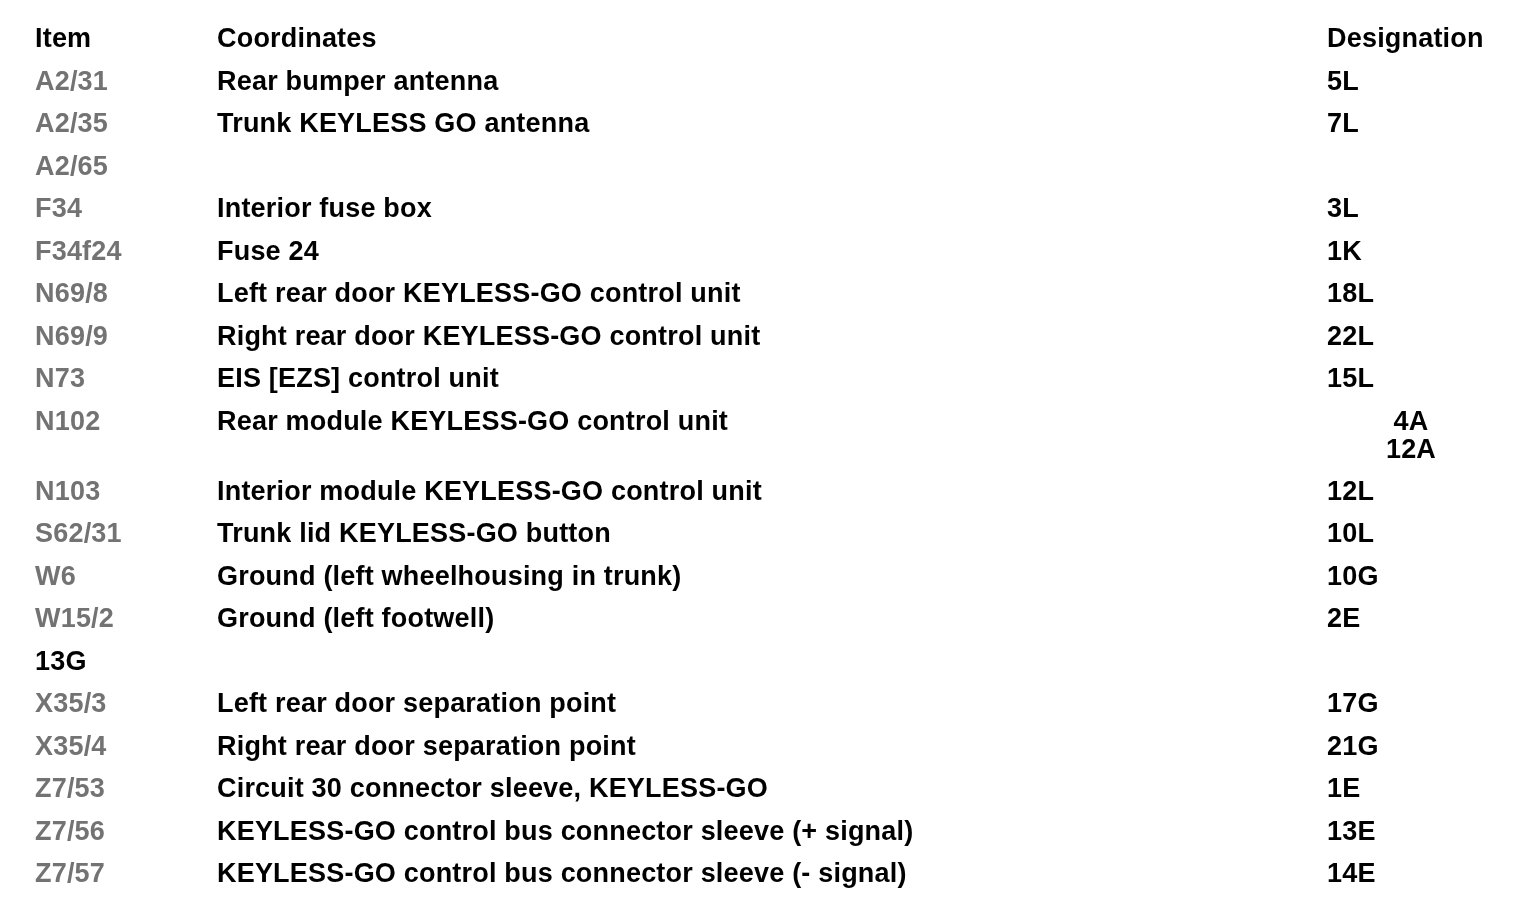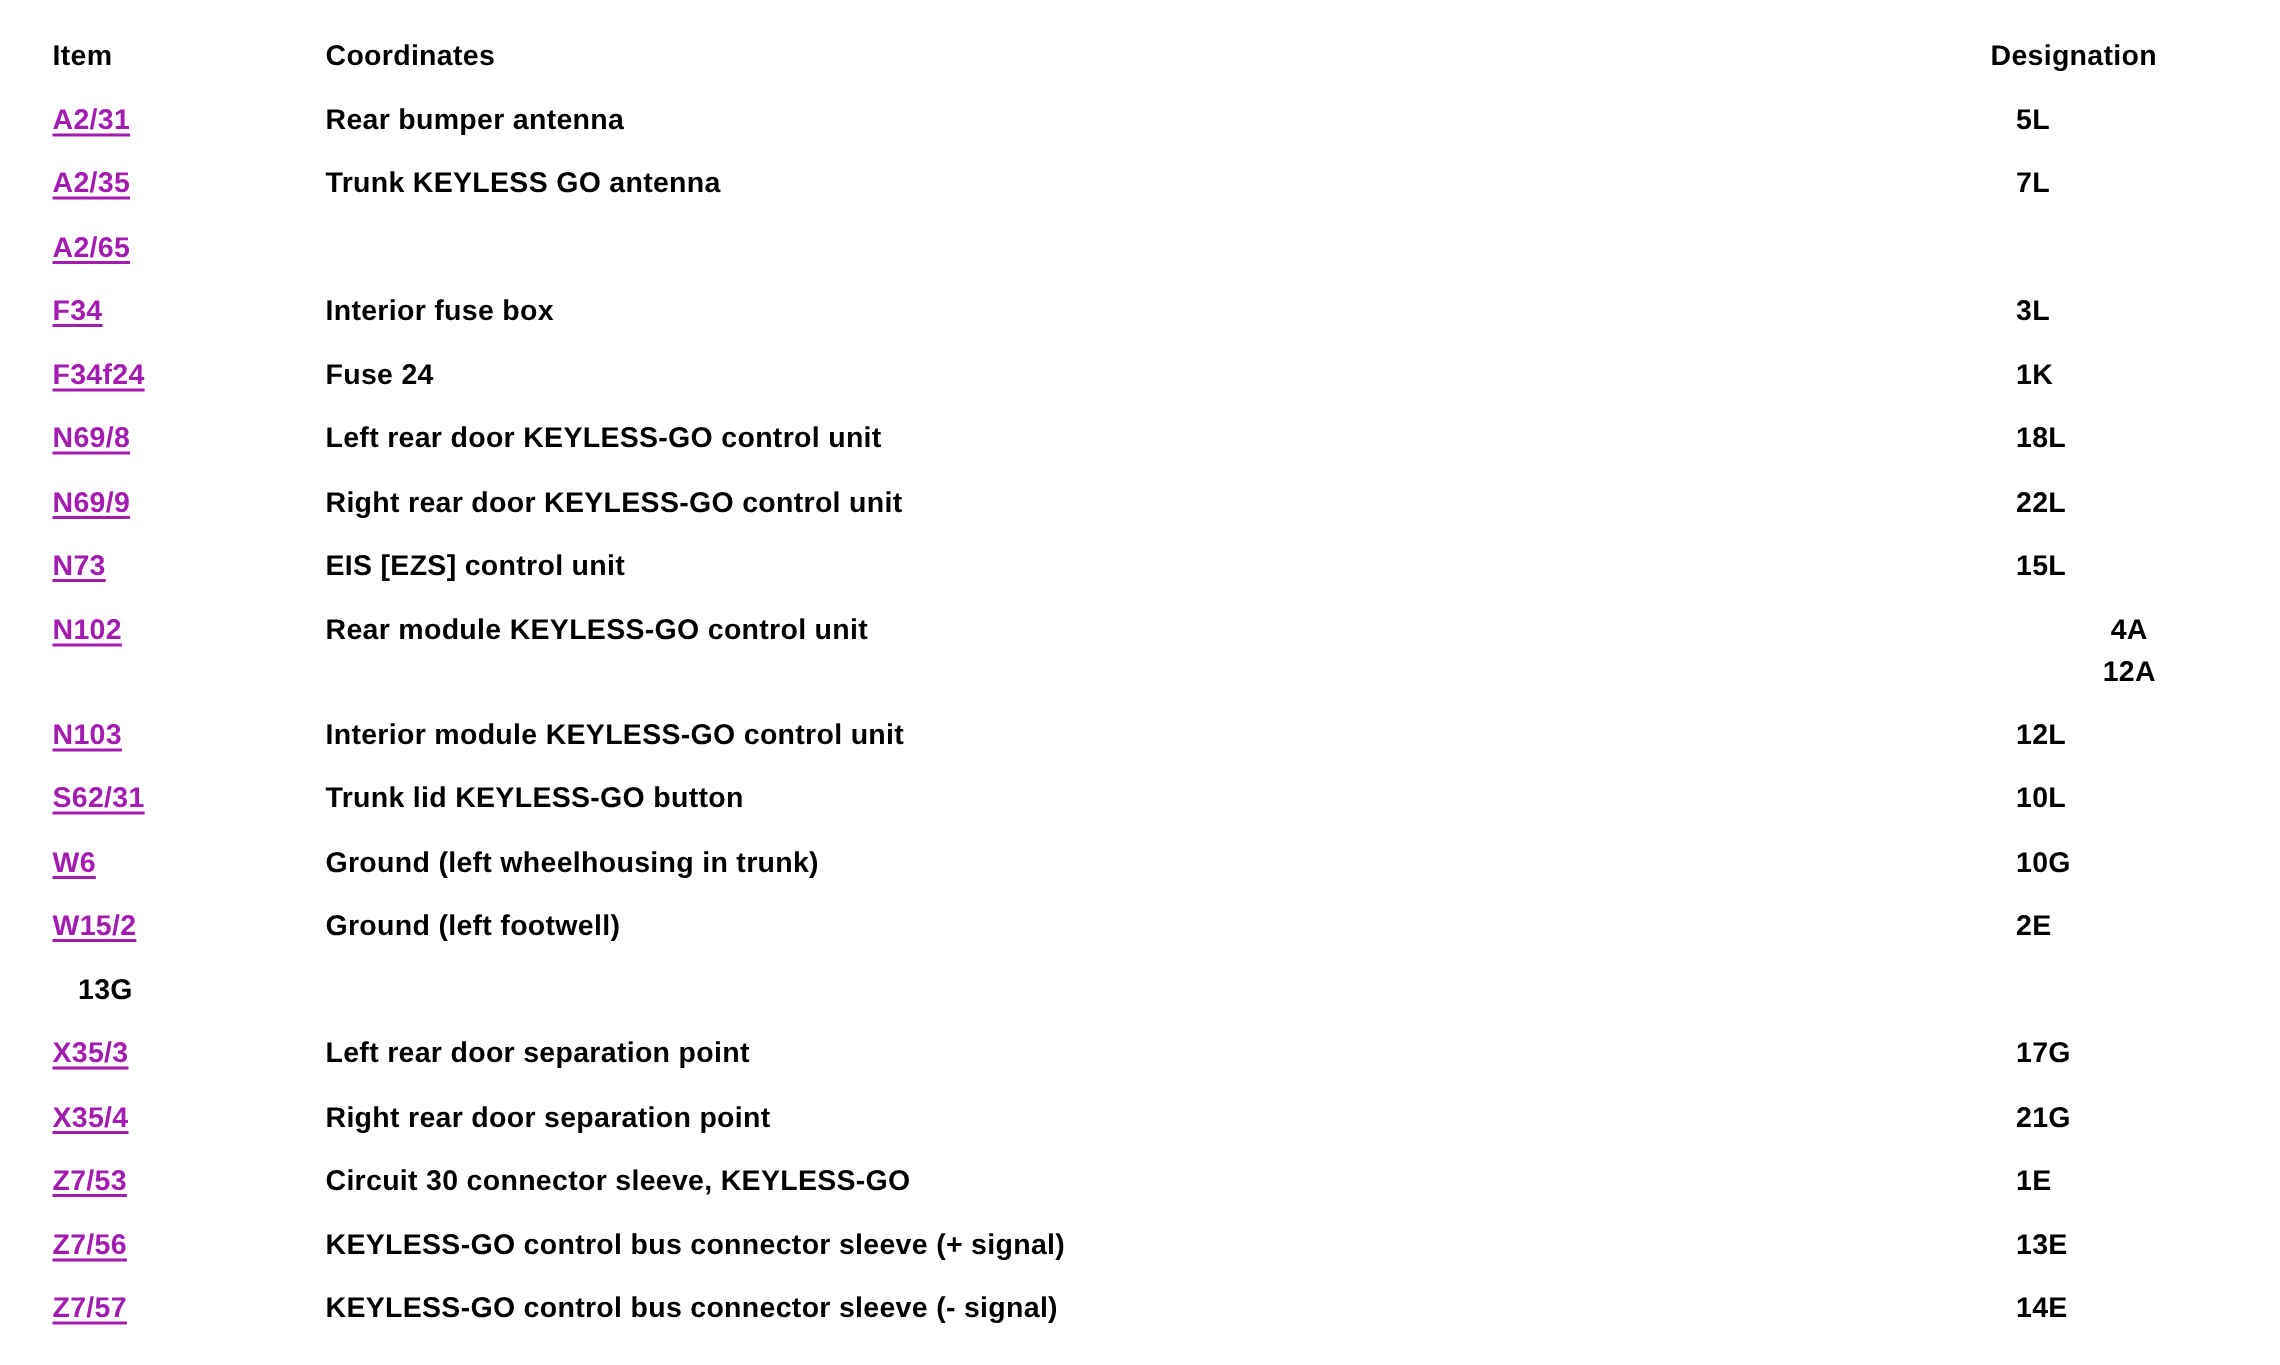--- a/index.html
+++ b/index.html
@@ -7,44 +7,42 @@
     padding: 0;
     background: #ffffff;
     color: #000000;
     font-family: "Liberation Sans", sans-serif;
   }
   .page {
     width: 1520px;
     height: 910px;
     box-sizing: border-box;
     padding: 17px 25px 0 35px;
-    font-size: 19px;
+    font-size: 27px;
     font-weight: 700;
     letter-spacing: 0.2px;
     overflow: hidden;
   }
   .row {
     display: grid;
     grid-template-columns: 182px 1110px auto;
     align-items: start;
   }
   .cell {
     white-space: nowrap;
     line-height: 42.5px;
   }
   .item-link {
-    color: #a21caf;
-    text-decoration: underline;
+    color: #737373;
     text-decoration-thickness: 2px;
     text-underline-offset: 3px;
     cursor: pointer;
   }
   .coord-line {
     line-height: 42.5px;
-    margin-left: 17px;
   }
   .coords.multi {
     padding: 7px 0;
     text-align: center;
   }
   .coords.multi .coord-line {
     line-height: 28px;
   }
 </style>
 </head>

